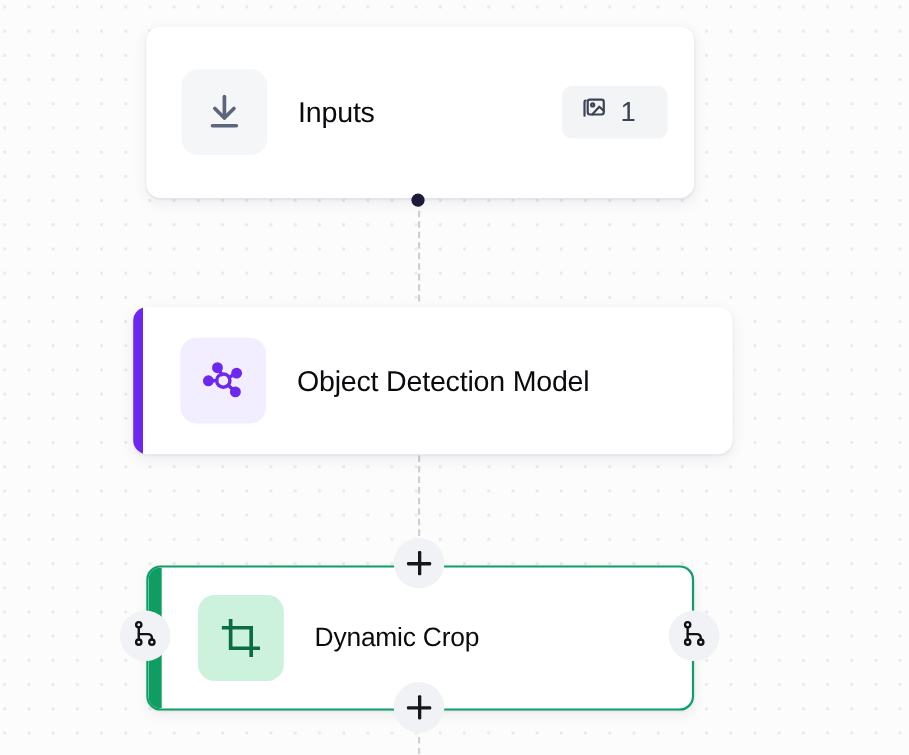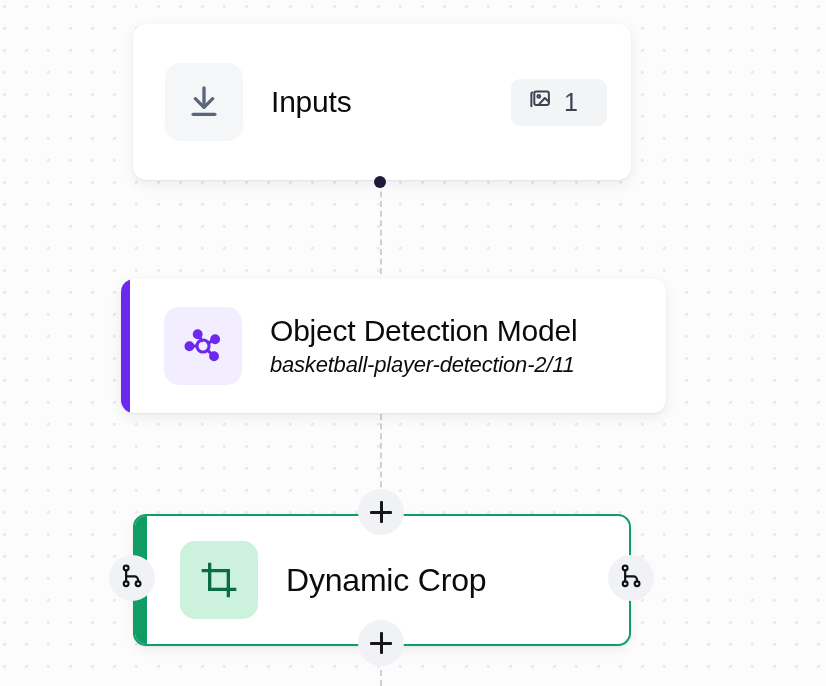--- a/index.html
+++ b/index.html
@@ -76,26 +76,26 @@
     border-radius: 15px;
     display: flex;
     align-items: center;
     justify-content: center;
   }
   .icon-box-gray { background: #f5f6f8; }
   .icon-box-purple { background: #f2edff; }
   .icon-box-green { background: #ccf2dd; }
 
   .node-title {
-    font-size: 30px;
+    font-size: 26px;
     color: #0b0b0f;
     letter-spacing: -0.2px;
     white-space: nowrap;
   }
-  .node-title-sm { font-size: 32px; }
+  .node-title-sm { font-size: 24px; }
 
   .node-body { margin-left: 28px; display: flex; flex-direction: column; justify-content: center; }
 
   .node-subtitle {
     font-size: 22px;
     font-style: italic;
     color: #0b0b0f;
     letter-spacing: -0.2px;
     margin-top: 4px;
     white-space: nowrap;
@@ -255,21 +255,20 @@
           <circle cx="18.6" cy="8.3" r="1.85" fill="#6d28f0"></circle>
           <circle cx="18.0" cy="17.6" r="1.85" fill="#6d28f0"></circle>
           <line x1="10.3" y1="7.3" x2="11.2" y2="9.1"></line>
           <line x1="6.5" y1="12.05" x2="8.7" y2="12.0"></line>
           <line x1="14.9" y1="10.4" x2="16.9" y2="9.2"></line>
           <line x1="14.4" y1="14.3" x2="16.6" y2="16.3"></line>
         </svg>
       </div>
       <div class="node-body">
         <div class="node-title">Object Detection Model</div>
-        <div class="node-subtitle">basketball-player-detection-2/11</div>
       </div>
     </div>
   </div>
 
   <div class="node node-crop">
     <div class="accent-green"></div>
     <div class="node-crop-inner">
       <div class="icon-box icon-box-green">
         <svg width="40" height="40" viewBox="0 0 24 24" fill="none" stroke="#0c6b45" stroke-width="2" stroke-linecap="square" stroke-linejoin="miter">
           <path d="M6.4 2.6v15h15"></path>

